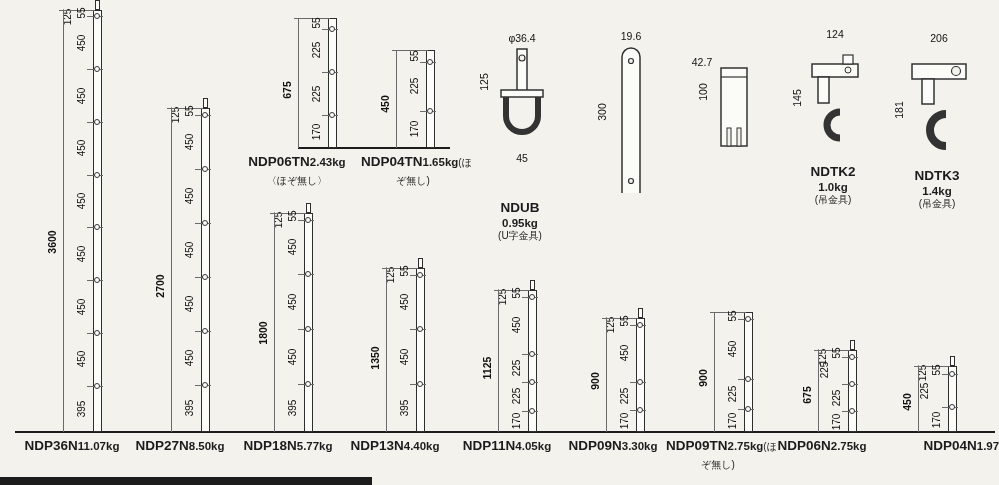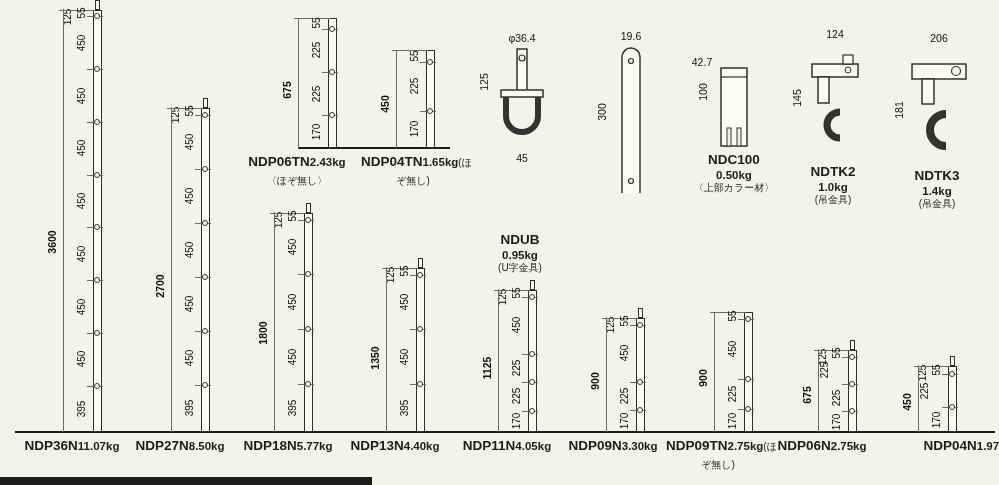--- a/index.html
+++ b/index.html
@@ -40,21 +40,21 @@
 
   <svg class="psvg" style="left:496px;top:48px;" width="52" height="100" viewBox="0 0 52 100">
     <rect x="21" y="1" width="10" height="42" fill="#fbfbf7" stroke="#333" stroke-width="1.5"></rect>
     <circle cx="26" cy="10" r="3" fill="#f3f2ec" stroke="#333" stroke-width="1.2"></circle>
     <rect x="5" y="42" width="42" height="7" fill="#fbfbf7" stroke="#333" stroke-width="1.5"></rect>
     <path d="M10 49 L10 68 A16 16 0 0 0 42 68 L42 49" fill="none" stroke="#333" stroke-width="6"></path>
   </svg>
   <span class="pdim" style="left:496px;top:32px;">φ36.4</span>
   <span class="pdim rot" style="left:468px;top:74px;">125</span>
   <span class="pdim" style="left:496px;top:152px;">45</span>
-  <div class="plabel" style="left:468px;top:200px;margin-top:32px;">
+  <div class="plabel" style="left:468px;top:200px;">
     <div class="pname">NDUB</div>
     <div class="pweight">0.95kg</div>
     <div class="pnote">(U字金具)</div>
   </div>
 
   <svg class="psvg" style="left:618px;top:46px;" width="26" height="148" viewBox="0 0 26 148">
     <path d="M4 147 L4 11 A9 9 0 0 1 22 11 L22 147" fill="#fbfbf7" stroke="#333" stroke-width="1.5"></path>
     <circle cx="13" cy="15" r="2.5" fill="#f3f2ec" stroke="#333" stroke-width="1.2"></circle>
     <circle cx="13" cy="135" r="2.5" fill="#f3f2ec" stroke="#333" stroke-width="1.2"></circle>
   </svg>
@@ -62,25 +62,20 @@
   <span class="pdim rot" style="left:586px;top:104px;">300</span>
 
   <svg class="psvg" style="left:719px;top:66px;" width="30" height="82" viewBox="0 0 30 82">
     <rect x="2" y="2" width="26" height="78" fill="#fbfbf7" stroke="#333" stroke-width="1.5"></rect>
     <line x1="2" y1="11" x2="28" y2="11" stroke="#333" stroke-width="1.2"></line>
     <rect x="8" y="62" width="4" height="18" fill="#f3f2ec" stroke="#333" stroke-width="1"></rect>
     <rect x="18" y="62" width="4" height="18" fill="#f3f2ec" stroke="#333" stroke-width="1"></rect>
   </svg>
   <span class="pdim" style="left:676px;top:32px;margin-top:24px;">42.7</span>
   <span class="pdim rot" style="left:687px;top:84px;">100</span>
-  <div class="plabel" style="left:682px;top:152px;">
-    <div class="pname">NDC100</div>
-    <div class="pweight">0.50kg</div>
-    <div class="pnote">〈上部カラー材〉</div>
-  </div>
 
   <svg class="psvg" style="left:810px;top:52px;" width="50" height="100" viewBox="0 0 50 100">
     <rect x="2" y="12" width="46" height="13" fill="#fbfbf7" stroke="#333" stroke-width="1.5"></rect>
     <rect x="33" y="3" width="10" height="9" fill="#fbfbf7" stroke="#333" stroke-width="1.2"></rect>
     <circle cx="38" cy="18" r="3" fill="#f3f2ec" stroke="#333" stroke-width="1"></circle>
     <rect x="8" y="25" width="11" height="26" fill="#fbfbf7" stroke="#333" stroke-width="1.5"></rect>
     <path d="M30 60 A13 13 0 1 0 30 86" fill="none" stroke="#333" stroke-width="7"></path>
   </svg>
   <span class="pdim" style="left:809px;top:28px;">124</span>
   <span class="pdim rot" style="left:781px;top:90px;">145</span>

